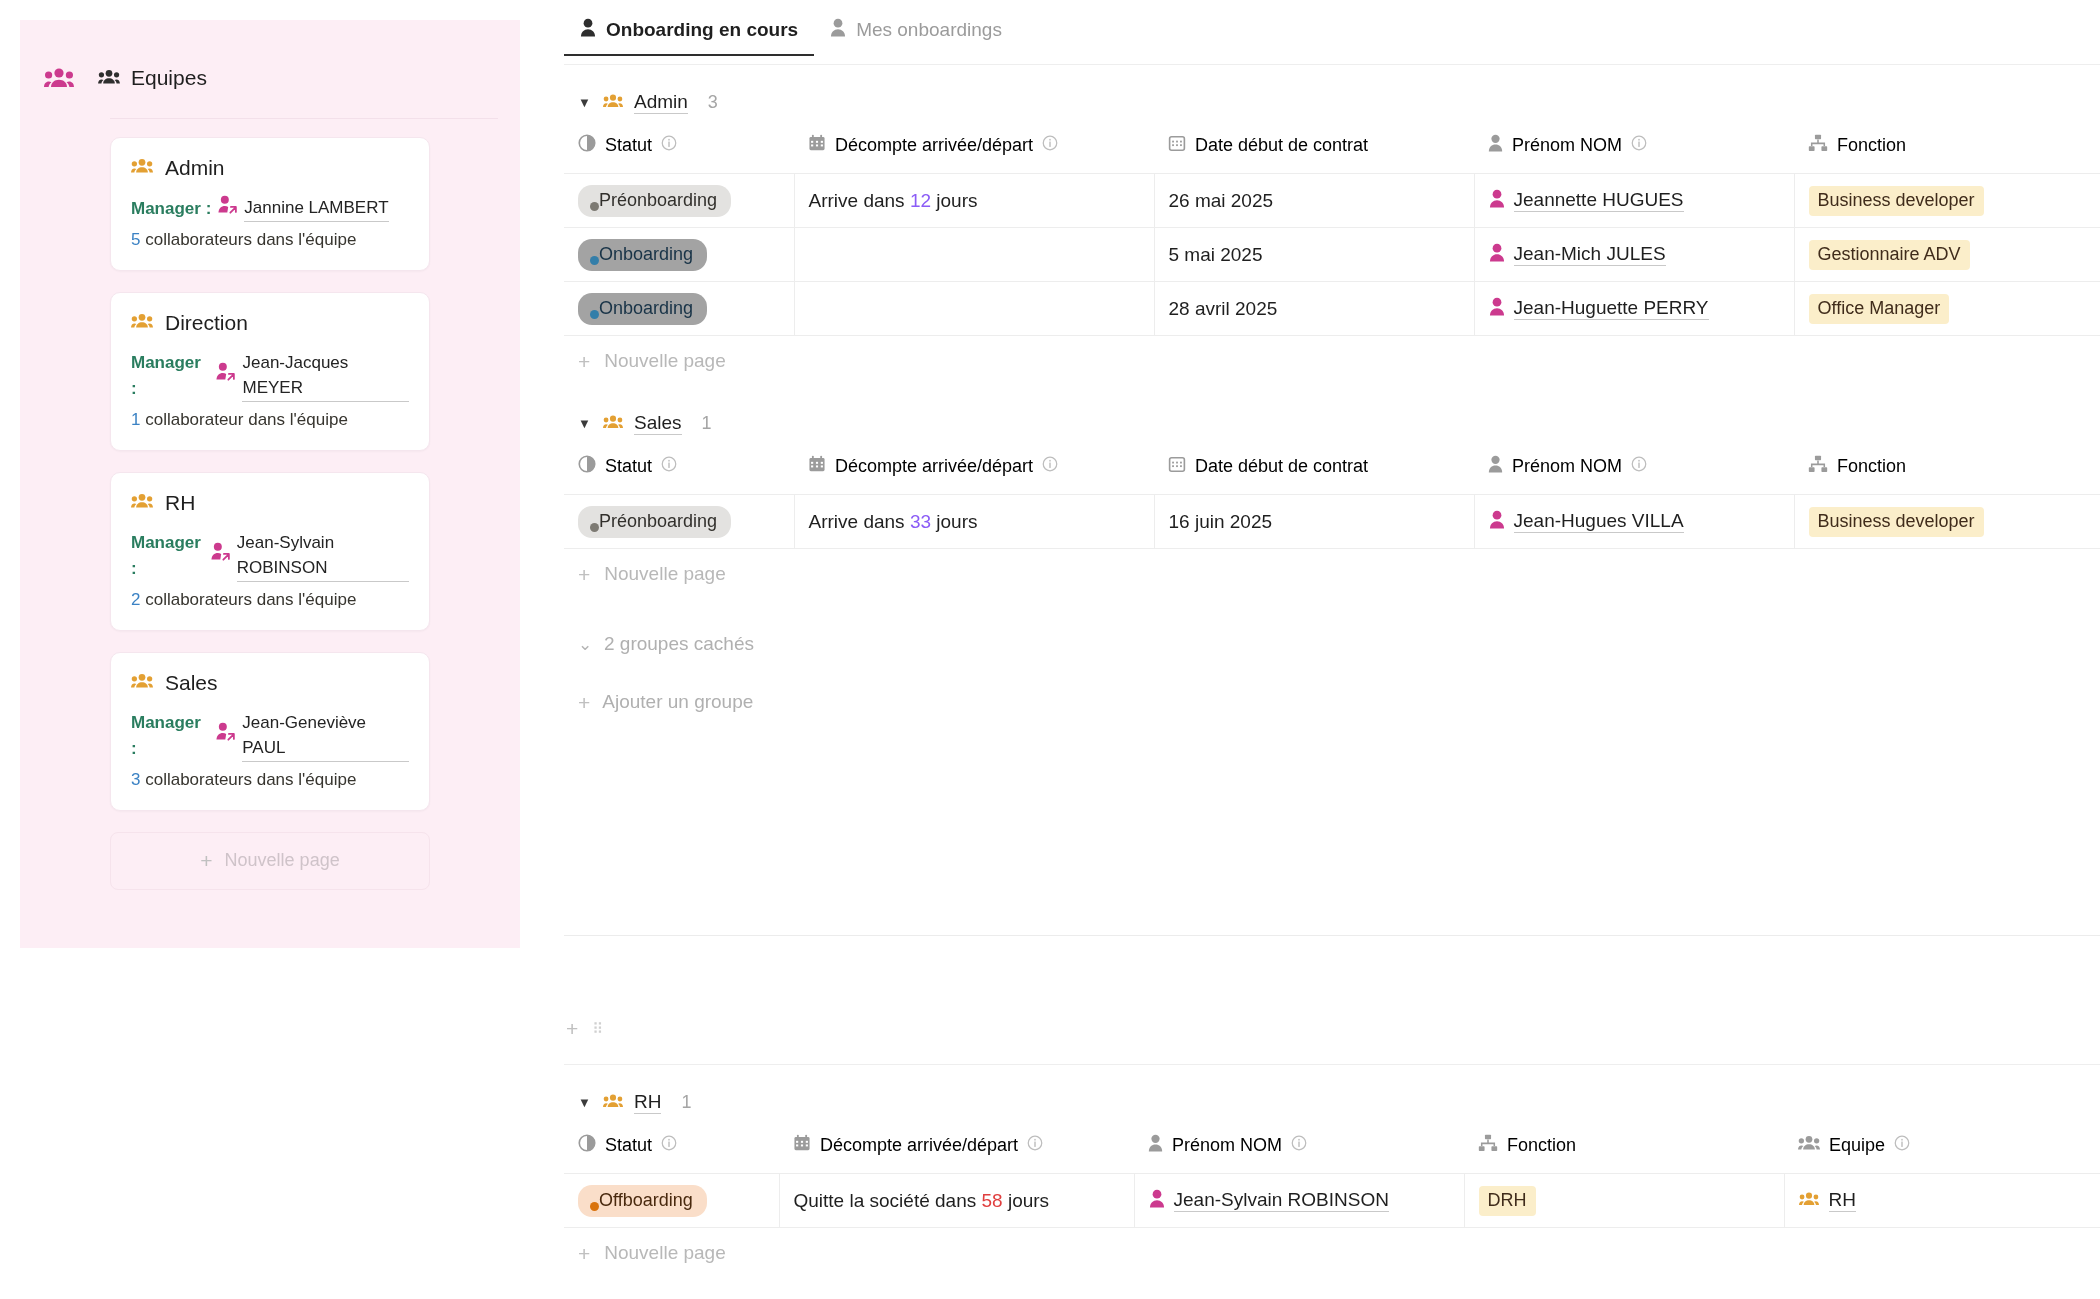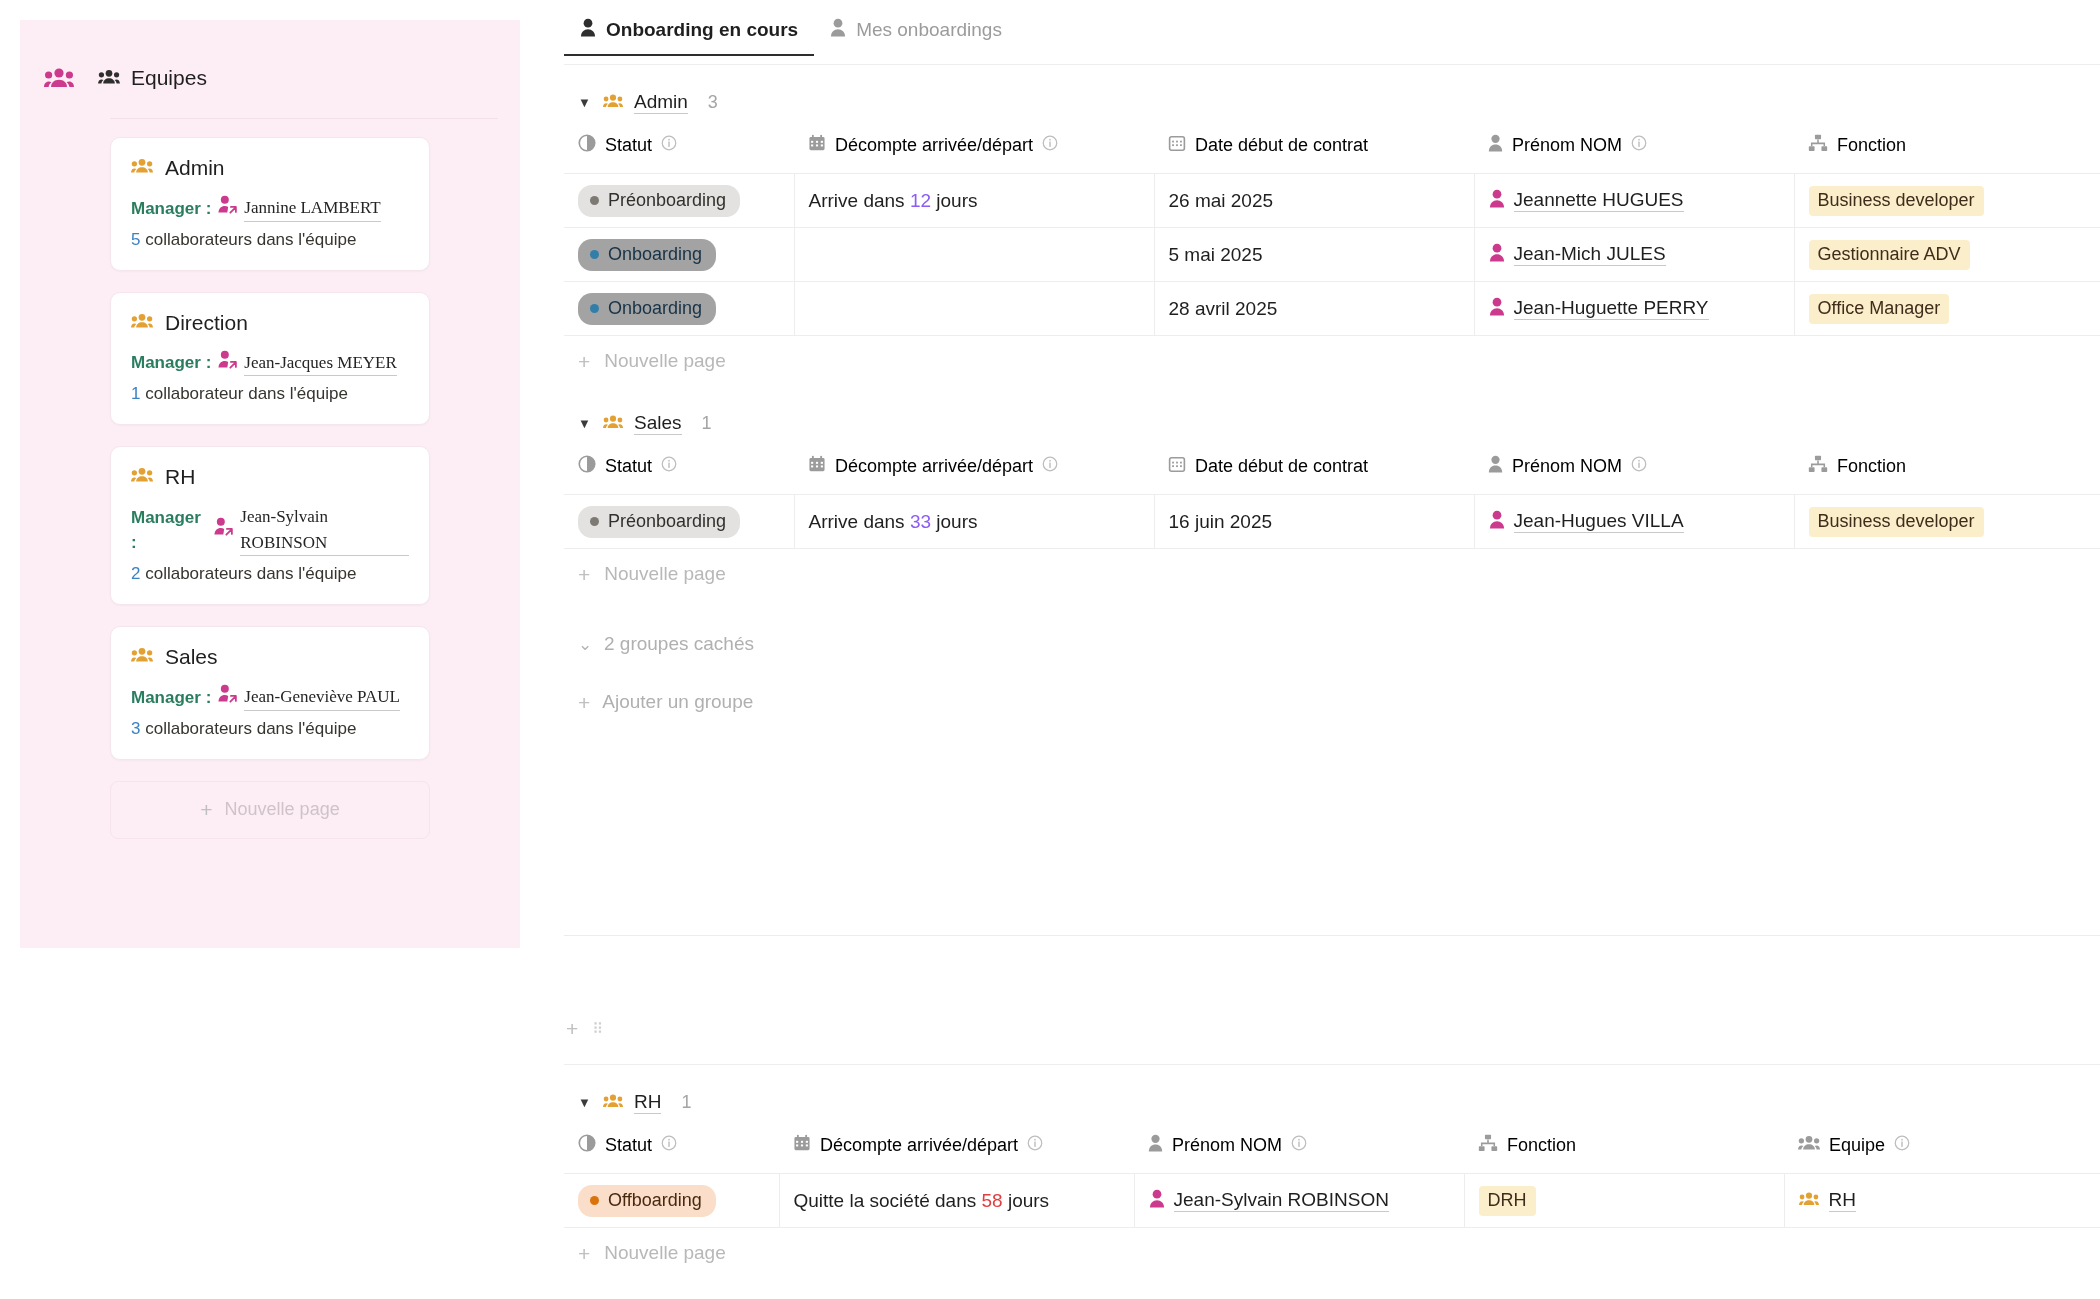--- a/index.html
+++ b/index.html
@@ -46,21 +46,21 @@
     box-shadow: 0 1px 2px rgba(0,0,0,0.03);
   }
   .tc-title {
     display: flex; align-items: center; gap: 12px;
     font-size: 21px; color: #1f1f1f; font-weight: 400;
     margin-bottom: 15px;
   }
   .tc-row { display: flex; align-items: center; font-size: 17px; line-height: 1.5; margin-bottom: 8px; }
   .tc-label { color: #2a7d5f; font-weight: 700; margin-right: 7px; }
   .tc-person { display: inline-flex; align-items: center; gap: 7px; }
-  .tc-person-name { color: #242424; border-bottom: 1px solid #c9c9c9; font-family: Liberation Serif, serif; }
+  .tc-person-name { color: #242424; border-bottom: 1px solid #c9c9c9; }
   .tc-count { font-size: 17px; color: #37352f; }
   .tc-count b { color: #3b82c4; font-weight: 400; }
   .sb-newpage {
     margin: 5px 90px 0 90px;
     height: 58px;
     border: 1px solid #f6e3ec;
     border-radius: 8px;
     display: flex; align-items: center; justify-content: center;
     gap: 12px;
     color: #cfc3c9; font-size: 18px;
@@ -109,21 +109,21 @@
     font-size: 19px; color: #1f1f1f;
     padding: 0 0 0 14px;
     height: 54px;
     border-top: 1px solid #ededed;
     border-right: 1px solid #ededed;
     vertical-align: middle;
   }
   table.grid tr.row:last-child td { border-bottom: 1px solid #ededed; }
   table.grid td.last { border-right: none; }
 
-  .pill { display: inline-flex; align-items: center; gap: 9px; border-radius: 14px; padding: 5px 14px 6px 12px; font-size: 18px; }
+  .pill { display: inline-flex; align-items: flex-end; gap: 0; border-radius: 14px; padding: 5px 14px 6px 12px; font-size: 18px; }
   .dot { width: 9px; height: 9px; border-radius: 50%; display: inline-block; }
   .pill-pre { background: #e3e2e0; color: #32302c; }
   .pill-pre .dot { background: #7d7a73; }
   .pill-on { background: #a3a3a3; color: #183347; }
   .pill-on .dot { background: #337ea9; }
   .pill-off { background: #fadec9; color: #49290e; }
   .pill-off .dot { background: #d9730d; }
 
   .tag { display: inline-block; background: #fbeeca; color: #402c1b; border-radius: 4px; padding: 4px 9px 5px 9px; font-size: 18px; }
 

